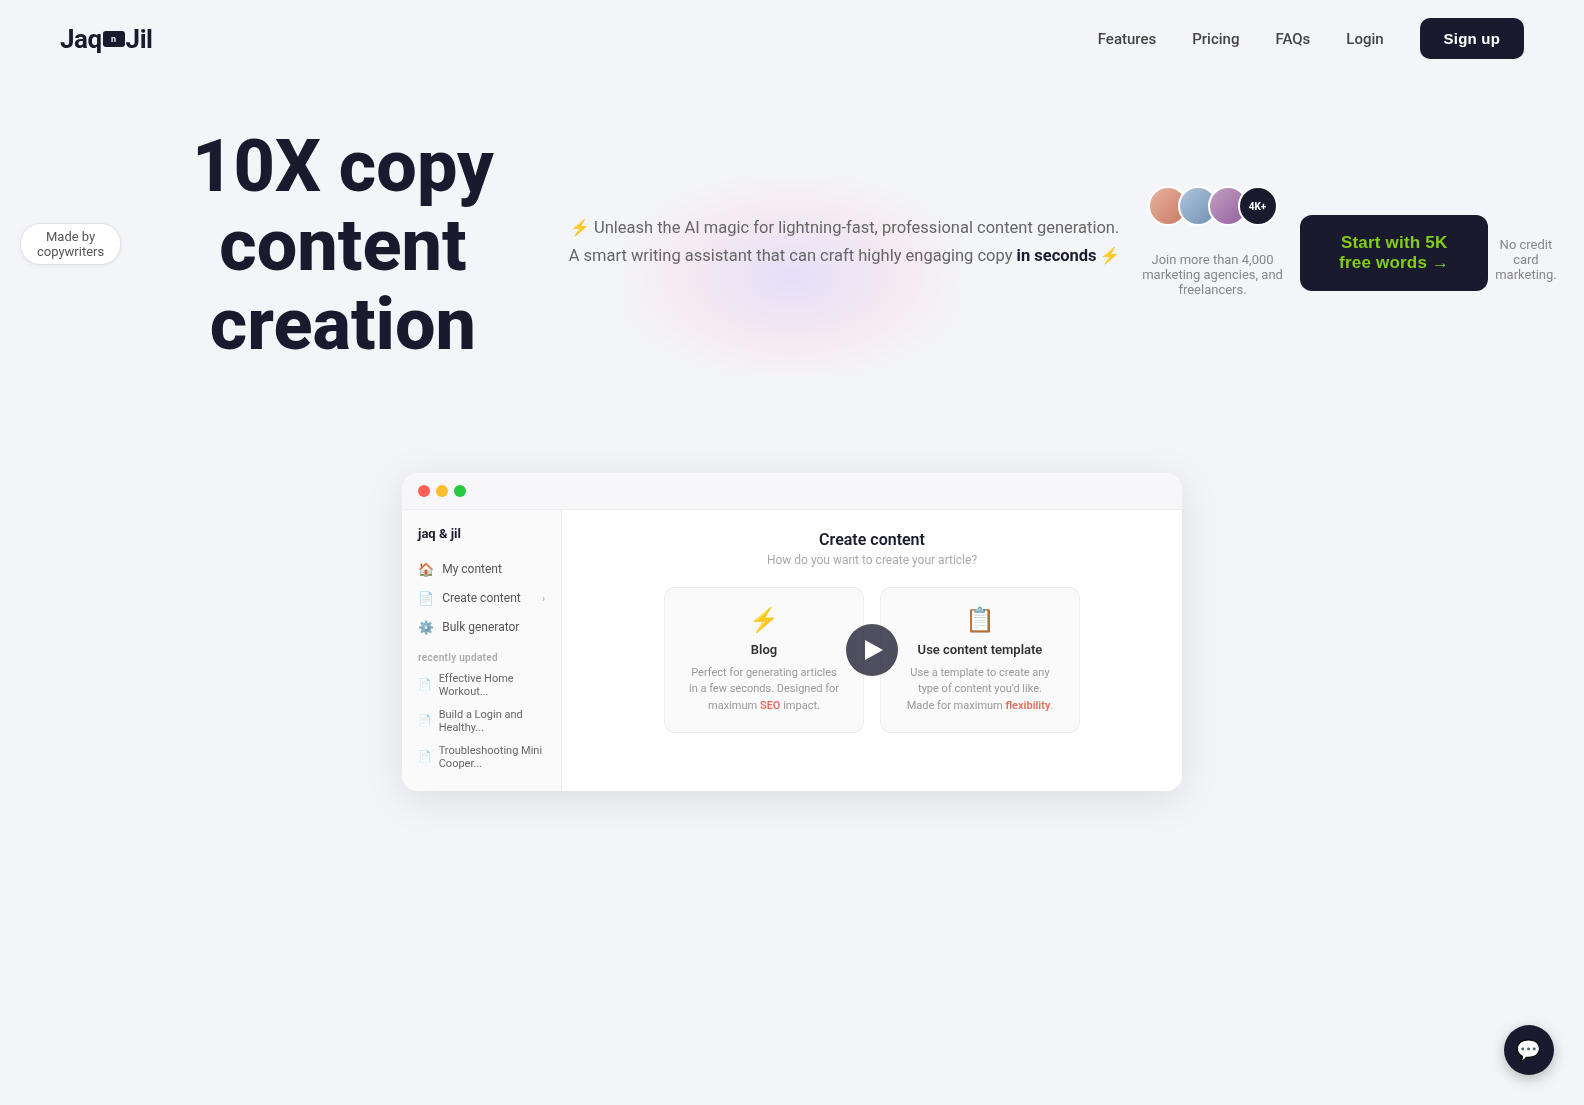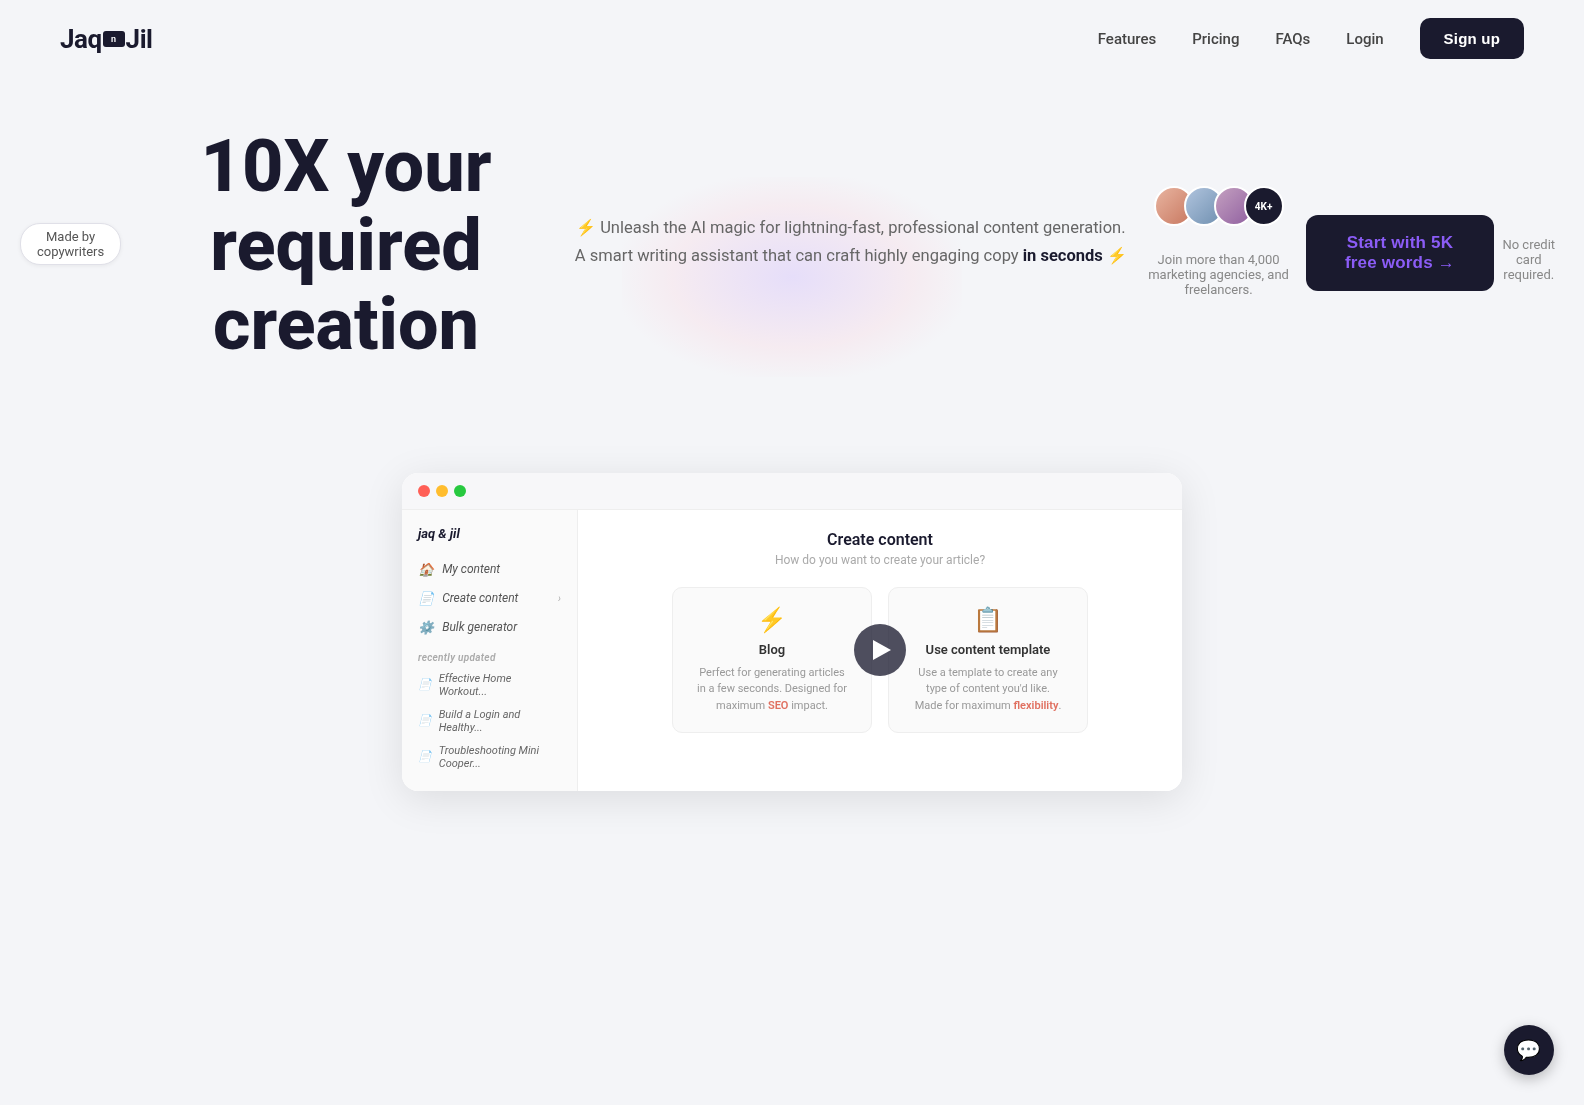--- a/index.html
+++ b/index.html
@@ -194,21 +194,21 @@
 
     .avatar-caption {
       font-size: 13px;
       color: #888;
       margin-top: 16px;
     }
 
     
     .cta-btn {
       background: #1a1a2e;
-      color: #8b5cf6;
+      color: #84cc16;
       border: none;
       border-radius: 12px;
       padding: 18px 36px;
       font-size: 17px;
       font-weight: 600;
       cursor: pointer;
       margin-bottom: 14px;
       position: relative;
       z-index: 1;
       letter-spacing: 0.2px;
@@ -250,26 +250,25 @@
     .dot-red { background: #ff5f56; }
     .dot-yellow { background: #ffbd2e; }
     .dot-green { background: #27c93f; }
 
     .app-body {
       display: flex;
       min-height: 240px;
     }
 
     .app-sidebar {
-      width: 176px;
+      width: 160px;
       background: #fafafa;
       border-right: 1px solid #eee;
       padding: 16px 0;
       flex-shrink: 0;
-      font-style: italic;
     }
 
     .sidebar-logo {
       font-size: 13px;
       font-weight: 700;
       color: #1a1a2e;
       padding: 0 16px 14px;
     }
 
     .sidebar-item {
@@ -460,40 +459,40 @@
     <button class="btn-signup">Sign up</button>
   </div>
 </nav>
 
 <section class="hero">
   <div class="hero-bg-blur"></div>
 
   <div class="badge">Made by copywriters</div>
 
   <h1 class="hero-title">
-    <span>10X</span><span> your required creation</span>
+    <span>10X</span><span> copy content creation</span>
   </h1>
 
   <p class="hero-subtitle">
     <span class="lightning">⚡</span>
     <span>Unleash the AI magic for lightning-fast, professional content generation. A smart writing assistant that can craft highly engaging copy </span><span class="bold-text">in seconds</span> <span class="lightning">⚡</span>
   </p>
 
   <div class="avatars-section">
     <div class="avatars-row">
       <div class="avatar avatar-1"></div>
       <div class="avatar avatar-2"></div>
       <div class="avatar avatar-3"></div>
       <div class="avatar-count">4K+</div>
     </div>
     <p class="avatar-caption">Join more than 4,000 marketing agencies, and freelancers.</p>
   </div>
 
   <button class="cta-btn">Start with 5K free words →</button>
-  <p class="no-cc">No credit card required.</p>
+  <p class="no-cc">No credit card marketing.</p>
 </section>
 
 <div style="display:flex;justify-content:center;padding:0 20px;position:relative;">
   <div class="preview-gradient"></div>
   <div class="app-preview">
 
     <div class="app-topbar">
       <div class="dot dot-red"></div>
       <div class="dot dot-yellow"></div>
       <div class="dot dot-green"></div>

